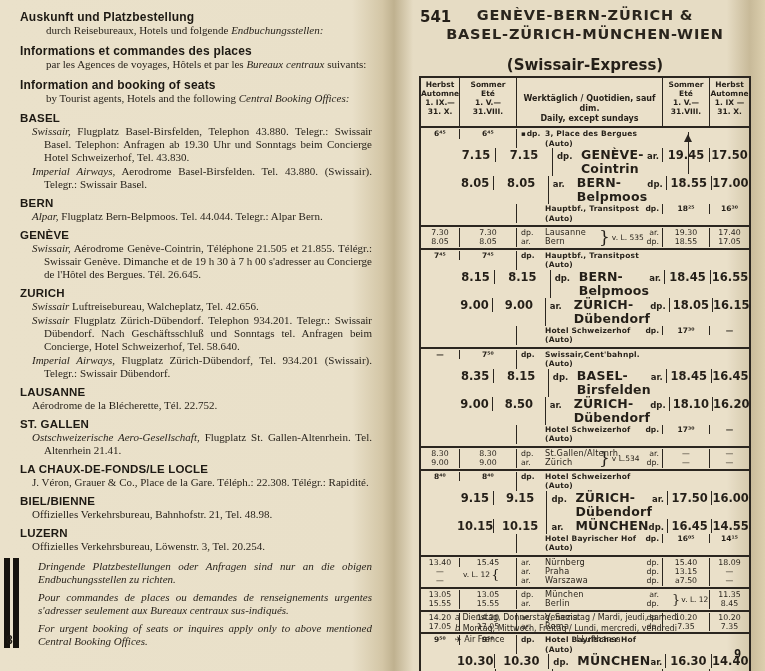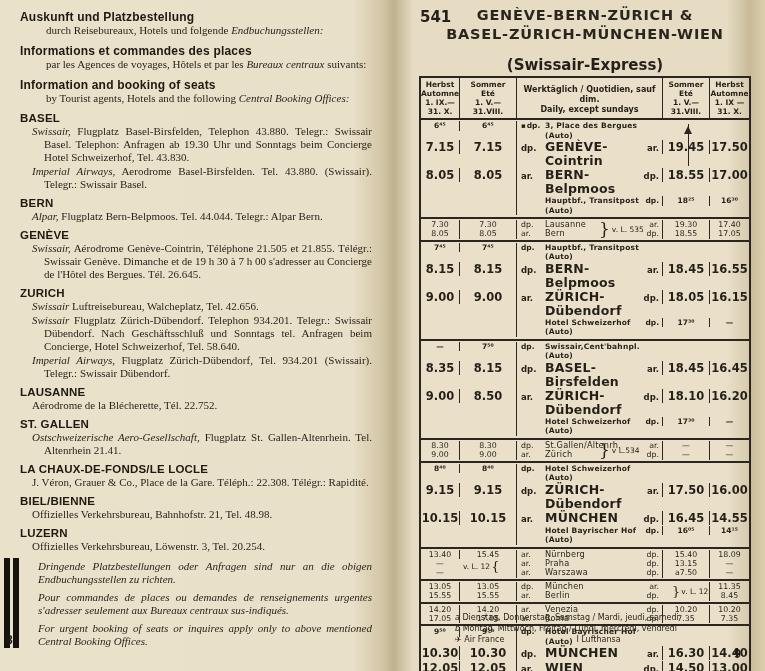--- a/index.html
+++ b/index.html
@@ -29,32 +29,32 @@
   
   #page-right{position:absolute;left:405px;top:0;width:360px;height:671px;
     font-family:"DejaVu Sans","Liberation Sans",sans-serif;color:#241f18;}
   #table-number{position:absolute;left:15px;top:8px;font-size:15px;font-weight:bold;}
   #route-title{position:absolute;left:0;top:6px;width:360px;text-align:center;font-weight:bold;
     font-size:14.5px;line-height:19px;letter-spacing:.8px;color:#2a251d;}
   #subtitle{position:absolute;left:0;top:56px;width:360px;text-align:center;font-weight:bold;font-size:15px;}
   #timetable{position:absolute;left:14px;top:76px;width:332px;border:2px solid #2b2620;box-sizing:border-box;background:rgba(240,232,211,.35);}
   .thead{display:flex;border-bottom:2px solid #2b2620;}
   .th{font-weight:bold;font-size:7.5px;line-height:9px;padding:2px 0;white-space:pre-line;text-align:center;}
-  .th3{font-size:8px;line-height:10px;padding-top:7px;}
+  .th3{font-size:8px;line-height:10px;padding-top:16px;}
   .tc1{width:38px;} .tc2{width:56px;} .tc4{width:46px;} .tc5{width:39px;}
   .tc2,.tc3,.tc4,.tc5{border-left:1.5px solid #2b2620;}
   .tc3{flex:1;}
   .sec{position:relative;border-top:2px solid #2b2620;}
   .sec:first-of-type{border-top:none;}
   .trow{display:flex;align-items:flex-start;}
   .tc{text-align:center;white-space:pre;overflow:hidden;}
   .trow .tc3{display:flex;align-items:baseline;padding:0 3px 0 4px;box-sizing:border-box;text-align:left;}
   .pre{flex:0 0 24px;} .post{margin-left:auto;}
   .nm{letter-spacing:.2px;}
-  .trow.lg{line-height:14px;font-size:11.5px;font-weight:bold;}
+  .trow.lg{line-height:14px;font-size:11.5px;font-weight:bold;padding-left:36px;}
   .trow.lg .nm{font-size:12.5px;}
   .trow.lg .pre,.trow.lg .post{font-size:8.5px;font-weight:bold;}
   .trow.sm{line-height:9.5px;font-size:7.5px;font-weight:bold;}
   .trow.sm .nm{font-size:7.5px;}
   .trow.xs{line-height:9.4px;font-size:7.8px;}
   .trow.xs .nm{font-size:8.2px;}
   .trow.xs .pre,.trow.xs .post{font-size:7.8px;}
   .sec.main{padding:1px 0 2px 0;}
   .sec.grouped,.sec.small{padding:1px 0;}
   .icn{margin-right:1px;font-size:7px;}

